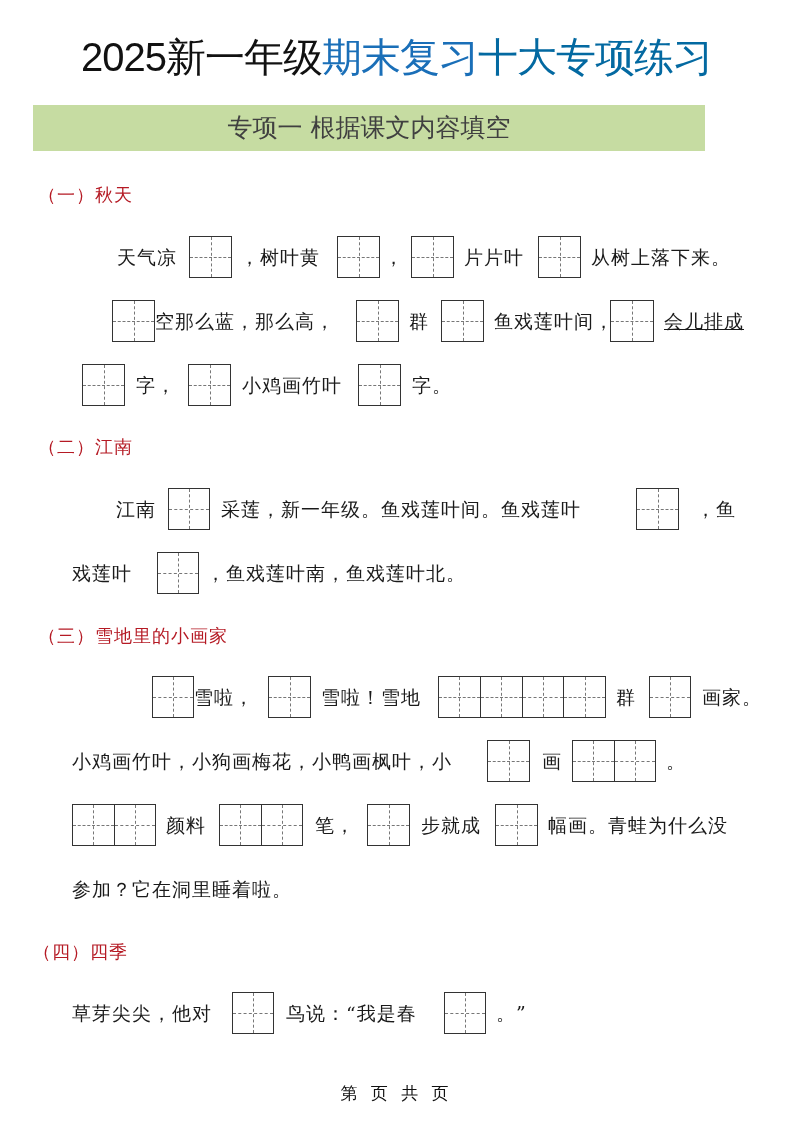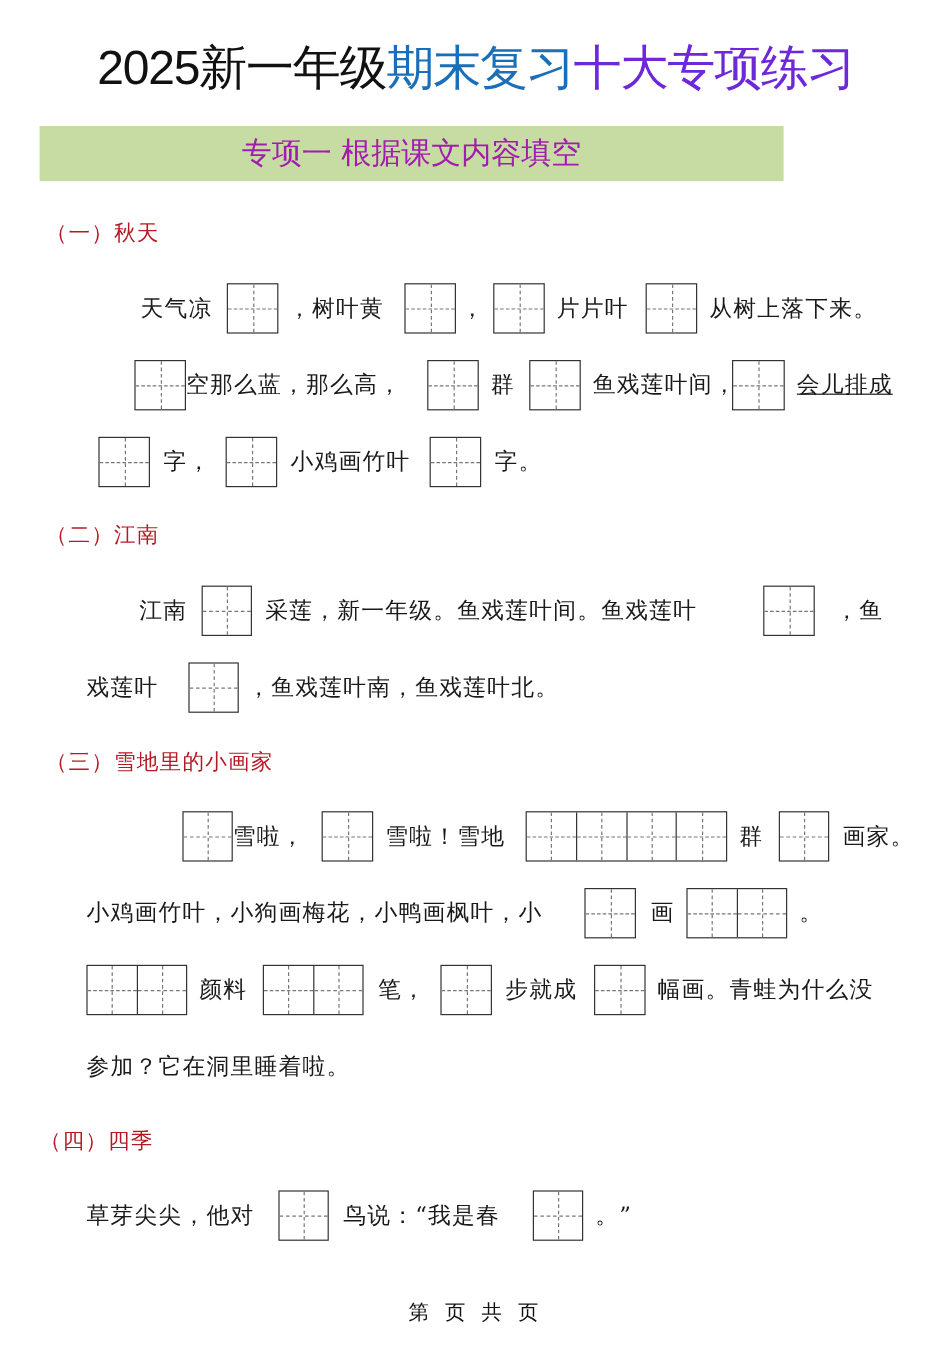--- a/index.html
+++ b/index.html
@@ -9,25 +9,25 @@
       font-family: "DejaVu Sans", "Liberation Sans", sans-serif;
       color: #1a1a1a;
     }
     .abs { position: absolute; white-space: nowrap; }
     .title {
       top: 32px; left: 0; width: 793px; text-align: center;
       font-family: "Liberation Sans", "DejaVu Sans", sans-serif;
       font-size: 40px; line-height: 50px; letter-spacing: -1px; color: #111;
     }
     .title .blue { color: #1a6fb8; }
-    .title .red { color: #6d28d9; }
+    .title .red { color: #0369a1; }
     .banner {
-      left: 33px; top: 105px; width: 620px; height: 46px;
+      left: 33px; top: 105px; width: 672px; height: 46px;
       background: #c6dca2;
-      text-align: center; font-size: 25px; line-height: 46px; color: #a21caf;
+      text-align: center; font-size: 25px; line-height: 46px; color: #404040;
     }
     .section-head {
       font-family: "DejaVu Serif", "Liberation Serif", serif;
       color: #b51a24; font-size: 18px; line-height: 24px; letter-spacing: 1px;
     }
     .txt {
       font-family: "DejaVu Serif", "Liberation Serif", serif;
       font-size: 19px; line-height: 42px; color: #1a1a1a; letter-spacing: 1px;
     }
     .box {

